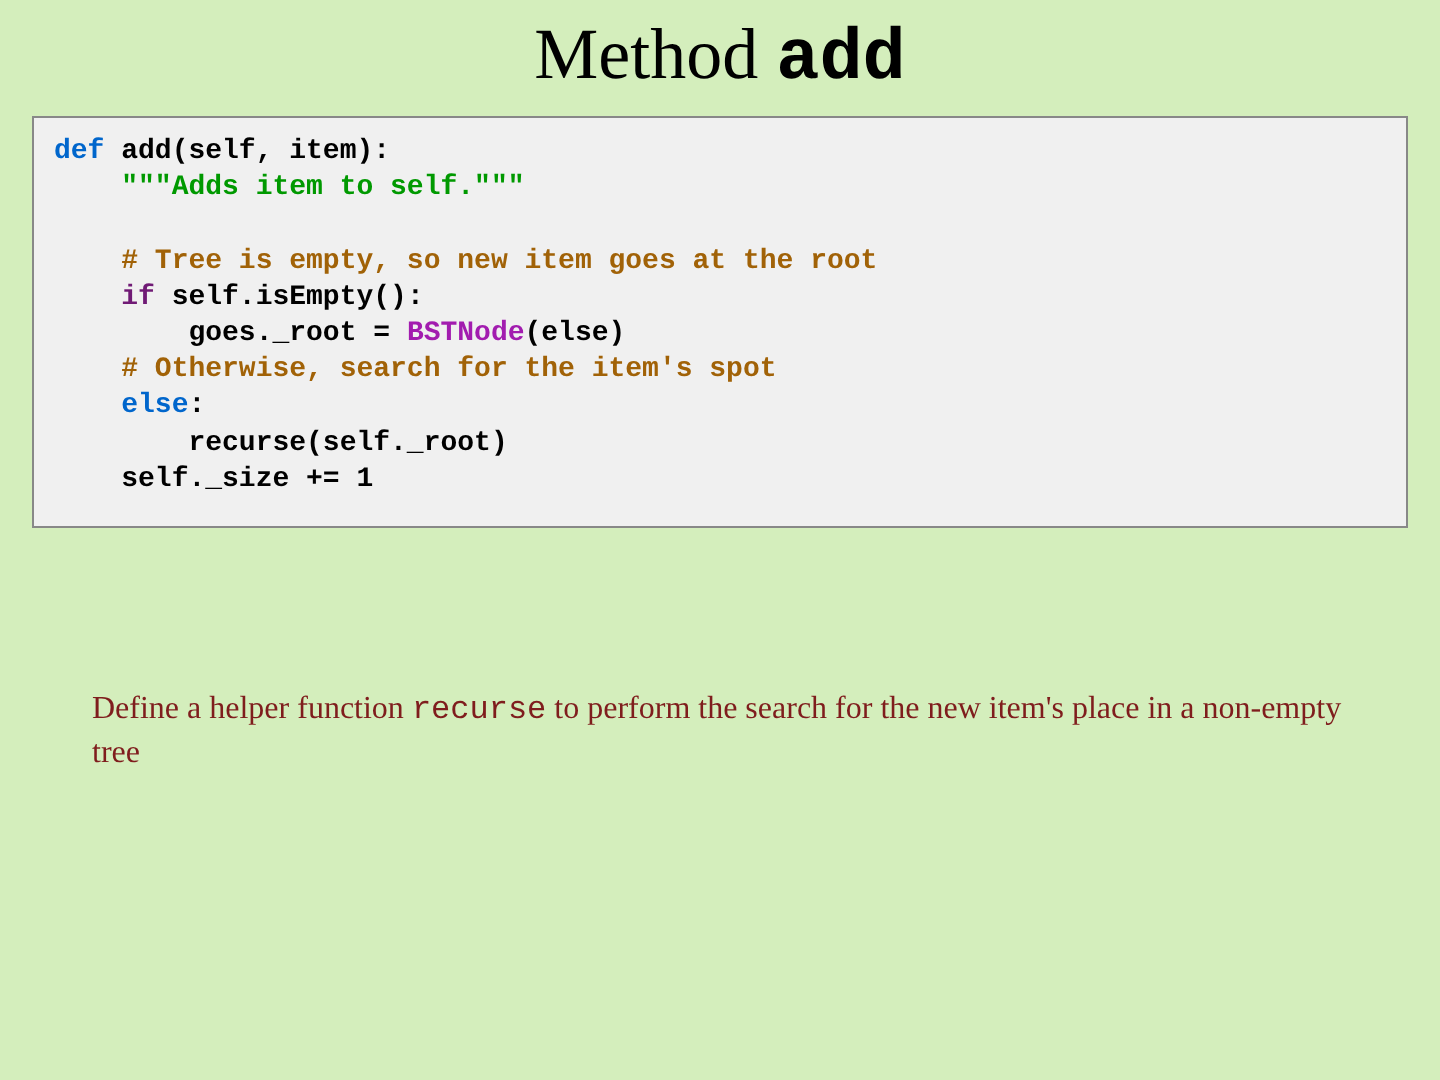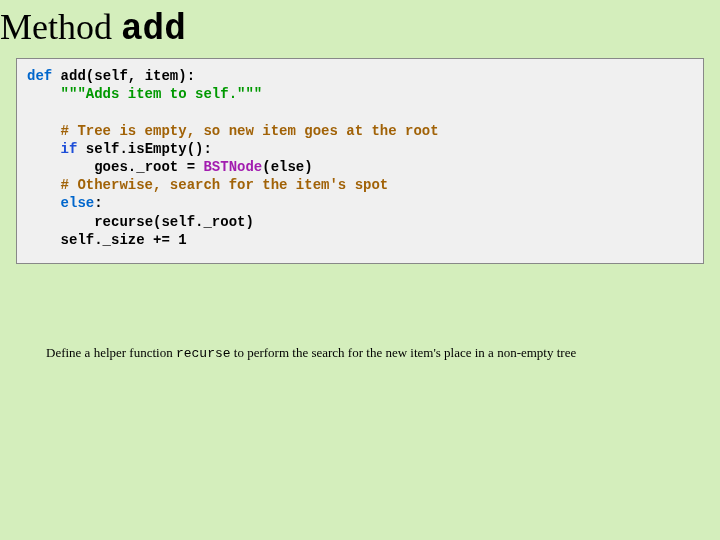--- a/index.html
+++ b/index.html
@@ -4,20 +4,21 @@
 <style>
   * { margin: 0; padding: 0; box-sizing: border-box; }
   body {
     width: 720px;
     height: 540px;
     background: #d4eebc;
     font-family: Georgia, 'Times New Roman', serif;
     overflow: hidden;
   }
   .title {
+    text-align: center;
     font-size: 36px;
     padding-top: 6px;
     padding-bottom: 8px;
     color: #000;
     font-weight: normal;
   }
   .title-mono {
     font-family: 'Courier New', monospace;
     font-weight: bold;
   }
@@ -27,30 +28,30 @@
     margin: 0 16px 0 16px;
     padding: 8px 10px 14px 10px;
     font-family: 'Courier New', monospace;
     font-size: 14px;
     font-weight: bold;
     line-height: 1.3;
     white-space: pre;
     color: #000;
   }
   .kw-def { color: #0066cc; }
-  .kw-if { color: #1d4ed8; }
+  .kw-if { color: #701a75; }
   .kw-else { color: #0066cc; font-family: Liberation Mono, monospace; }
   .str { color: #009900; }
   .comment { color: #a16207; }
   .cls { color: #a21caf; }
   .caption {
     margin: 80px 46px 0 46px;
-    font-size: 13px;
+    font-size: 16px;
     line-height: 1.35;
-    color: #000000;
+    color: #7f1d1d;
     font-family: Georgia, 'Times New Roman', serif;
   }
   .caption .mono {
     font-family: 'Courier New', monospace;
   }
 </style>
 </head>
 <body>
 
 <div class="title">

